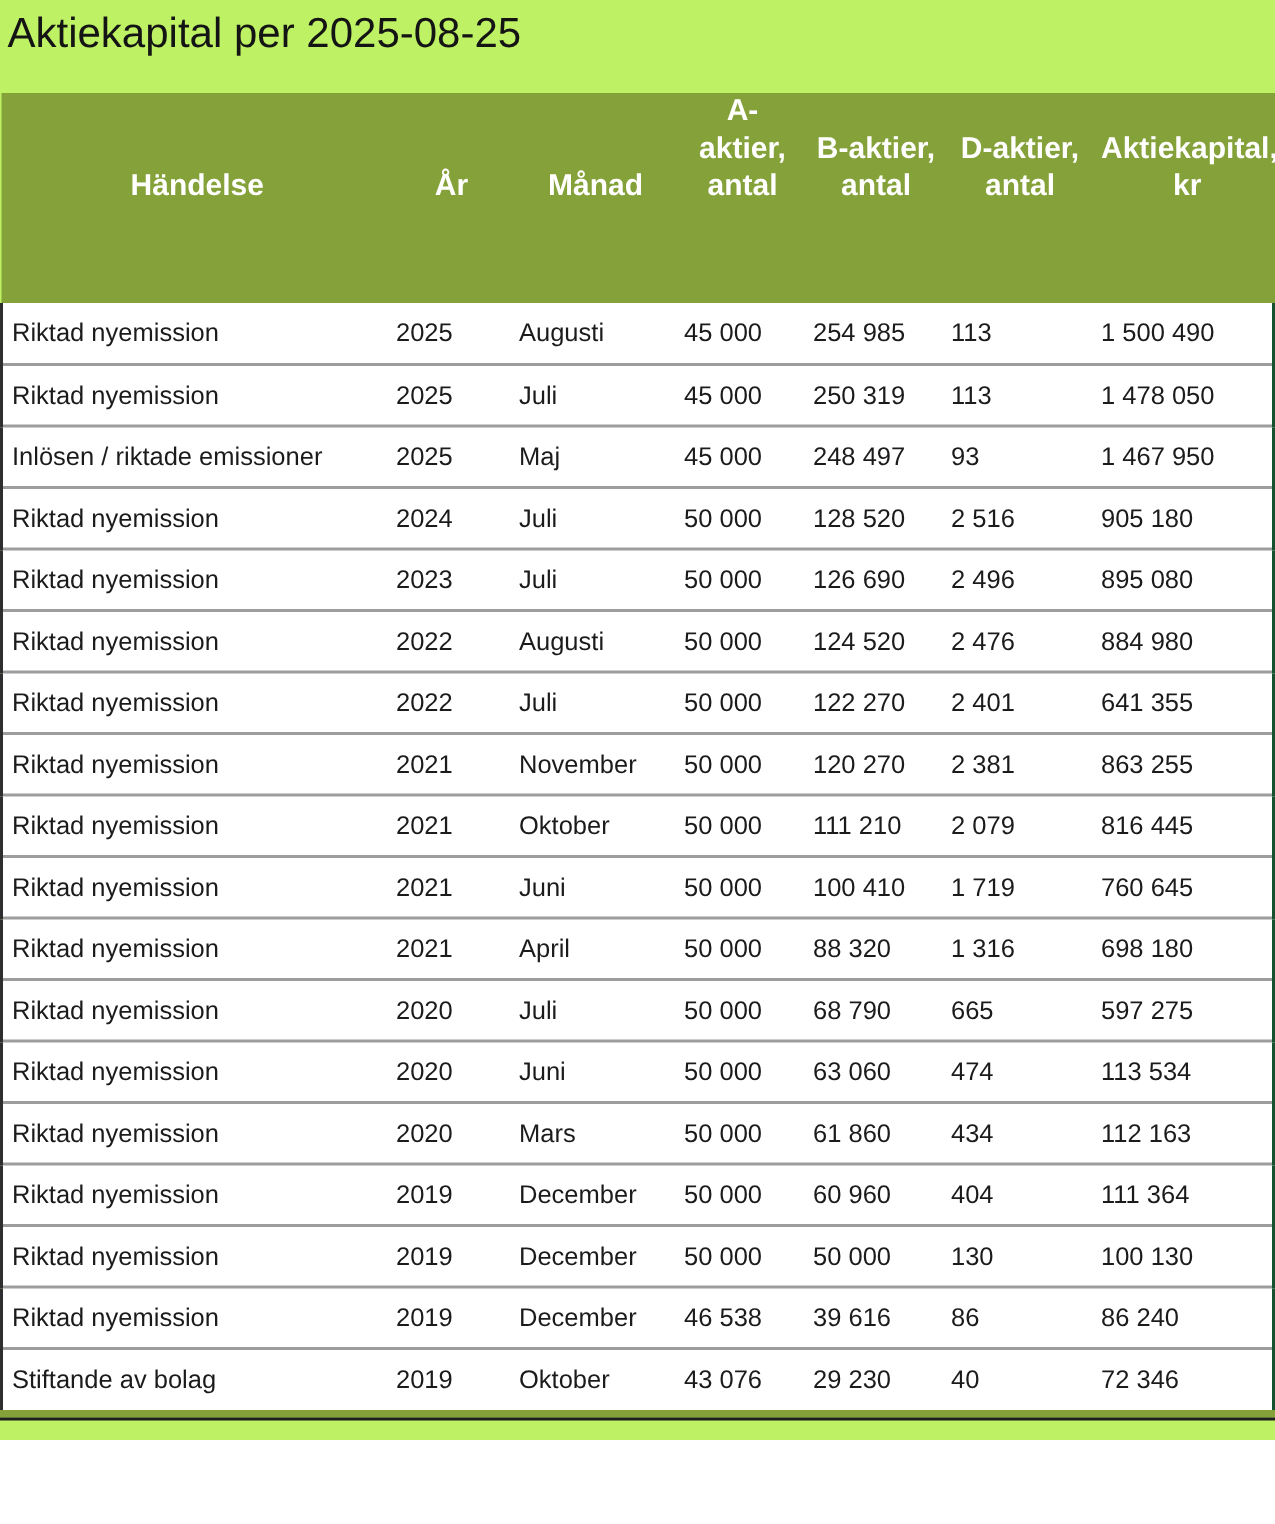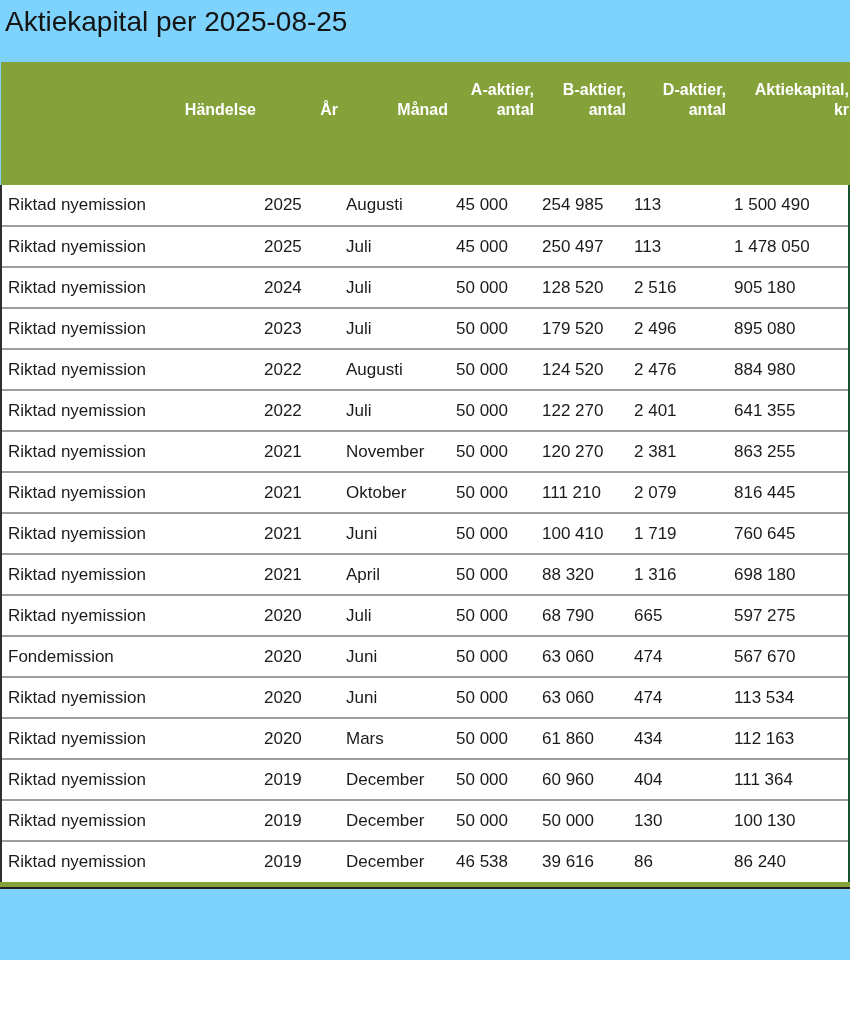--- a/index.html
+++ b/index.html
@@ -1,20 +1,20 @@
 <!DOCTYPE html>
 <html><head>
 <meta charset="utf-8">
 <style>
   * { margin: 0; padding: 0; box-sizing: border-box; }
   html, body { background: #ffffff; }
   .page {
     width: 850px;
     height: 960px;
-    background: #7dd3fc;
+    background: #bef264;
     font-family: "Liberation Sans", sans-serif;
     overflow: hidden;
     position: relative;
   }
   .title-bar {
     height: 62px;
     padding: 6px 0 0 5px;
   }
   .title-bar h1 {
     font-size: 28px;
@@ -32,23 +32,23 @@
   col.c2 { width: 82px; }
   col.c3 { width: 110px; }
   col.c4 { width: 86px; }
   col.c5 { width: 92px; }
   col.c6 { width: 100px; }
   col.c7 { width: 123px; }
 
   thead th {
     background: #85A13A;
     color: #ffffff;
-    text-align: right;
+    text-align: center;
     vertical-align: bottom;
-    font-size: 16px;
+    font-size: 20px;
     font-weight: 700;
     padding: 0 2px 5px 6px;
     white-space: pre-line;
     line-height: 1.25;
   }
   tr.header-main { height: 63px; }
   tr.header-spacer { height: 60px; }
   tr.header-spacer th { padding: 0; }
 
   tbody tr { height: 41px; border-radius: 18px; }
@@ -112,39 +112,48 @@
     <td>45 000</td>
     <td>254 985</td>
     <td>113</td>
     <td>1 500 490</td>
   </tr>
         <tr>
     <td>Riktad nyemission</td>
     <td>2025</td>
     <td>Juli</td>
     <td>45 000</td>
-    <td>250 497</td>
+    <td>250 319</td>
     <td>113</td>
     <td>1 478 050</td>
+  </tr>
+        <tr>
+    <td>Inlösen / riktade emissioner</td>
+    <td>2025</td>
+    <td>Maj</td>
+    <td>45 000</td>
+    <td>248 497</td>
+    <td>93</td>
+    <td>1 467 950</td>
   </tr>
         <tr>
     <td>Riktad nyemission</td>
     <td>2024</td>
     <td>Juli</td>
     <td>50 000</td>
     <td>128 520</td>
     <td>2 516</td>
     <td>905 180</td>
   </tr>
         <tr>
     <td>Riktad nyemission</td>
     <td>2023</td>
     <td>Juli</td>
     <td>50 000</td>
-    <td>179 520</td>
+    <td>126 690</td>
     <td>2 496</td>
     <td>895 080</td>
   </tr>
         <tr>
     <td>Riktad nyemission</td>
     <td>2022</td>
     <td>Augusti</td>
     <td>50 000</td>
     <td>124 520</td>
     <td>2 476</td>
@@ -196,29 +205,20 @@
     <td>698 180</td>
   </tr>
         <tr>
     <td>Riktad nyemission</td>
     <td>2020</td>
     <td>Juli</td>
     <td>50 000</td>
     <td>68 790</td>
     <td>665</td>
     <td>597 275</td>
-  </tr>
-        <tr>
-    <td>Fondemission</td>
-    <td>2020</td>
-    <td>Juni</td>
-    <td>50 000</td>
-    <td>63 060</td>
-    <td>474</td>
-    <td>567 670</td>
   </tr>
         <tr>
     <td>Riktad nyemission</td>
     <td>2020</td>
     <td>Juni</td>
     <td>50 000</td>
     <td>63 060</td>
     <td>474</td>
     <td>113 534</td>
   </tr>
@@ -251,19 +251,28 @@
   </tr>
         <tr>
     <td>Riktad nyemission</td>
     <td>2019</td>
     <td>December</td>
     <td>46 538</td>
     <td>39 616</td>
     <td>86</td>
     <td>86 240</td>
   </tr>
+        <tr>
+    <td>Stiftande av bolag</td>
+    <td>2019</td>
+    <td>Oktober</td>
+    <td>43 076</td>
+    <td>29 230</td>
+    <td>40</td>
+    <td>72 346</td>
+  </tr>
       </tbody>
   </table>
 
   <div class="bottom-bar"></div>
   <div class="bottom-edge"></div>
 
 </div>
 
 </body></html>

